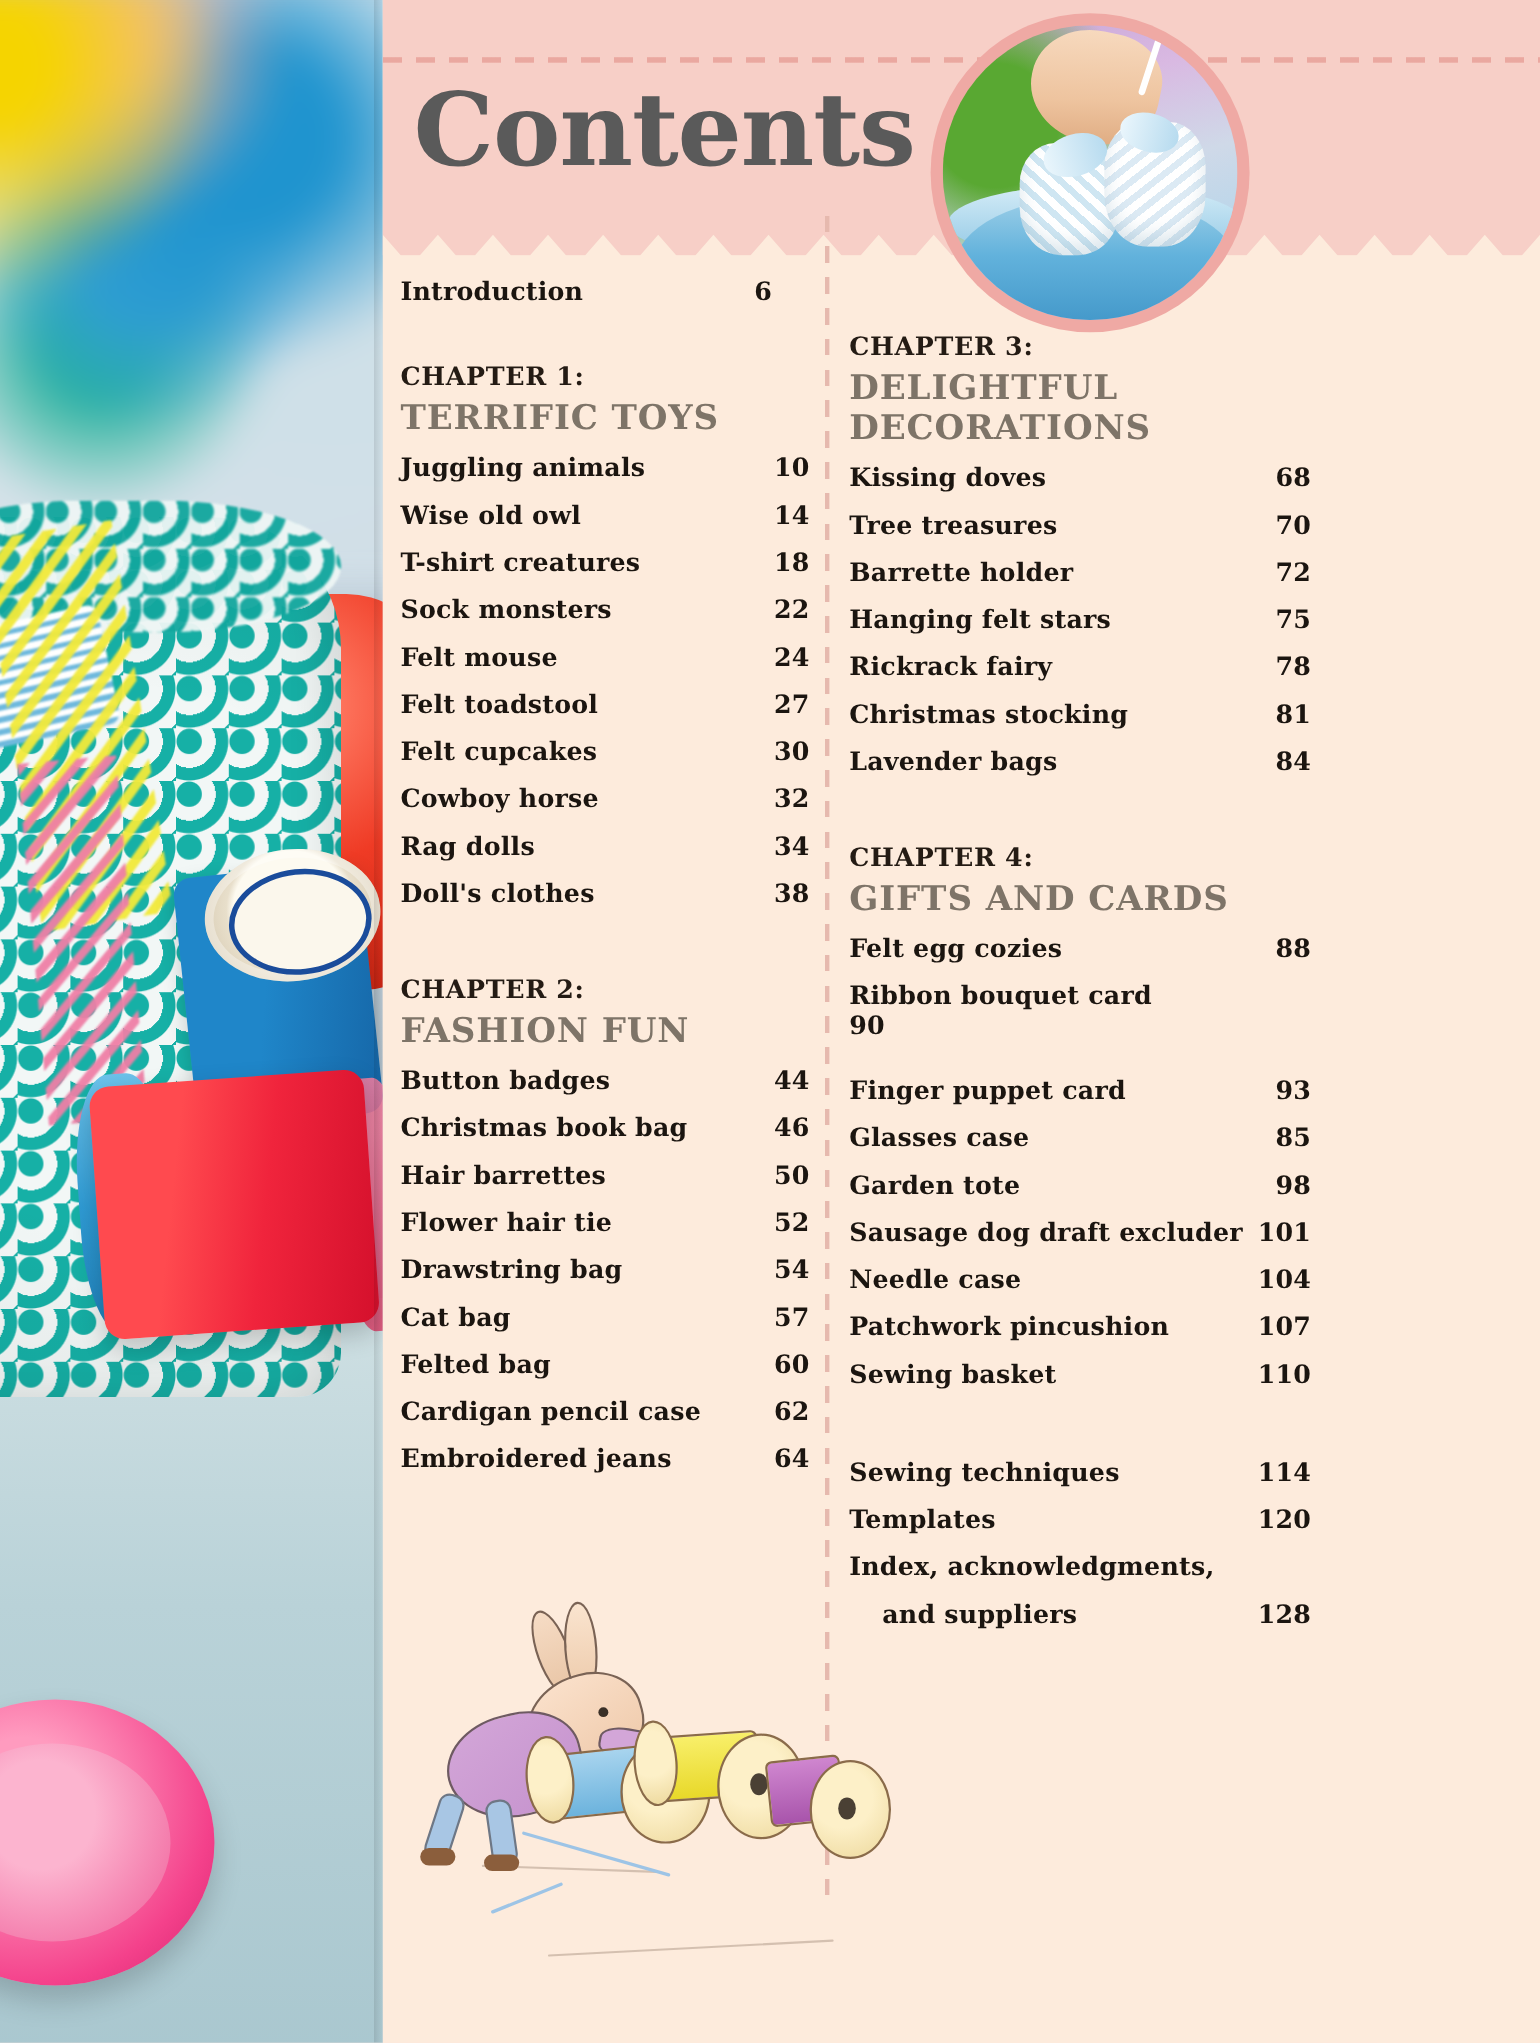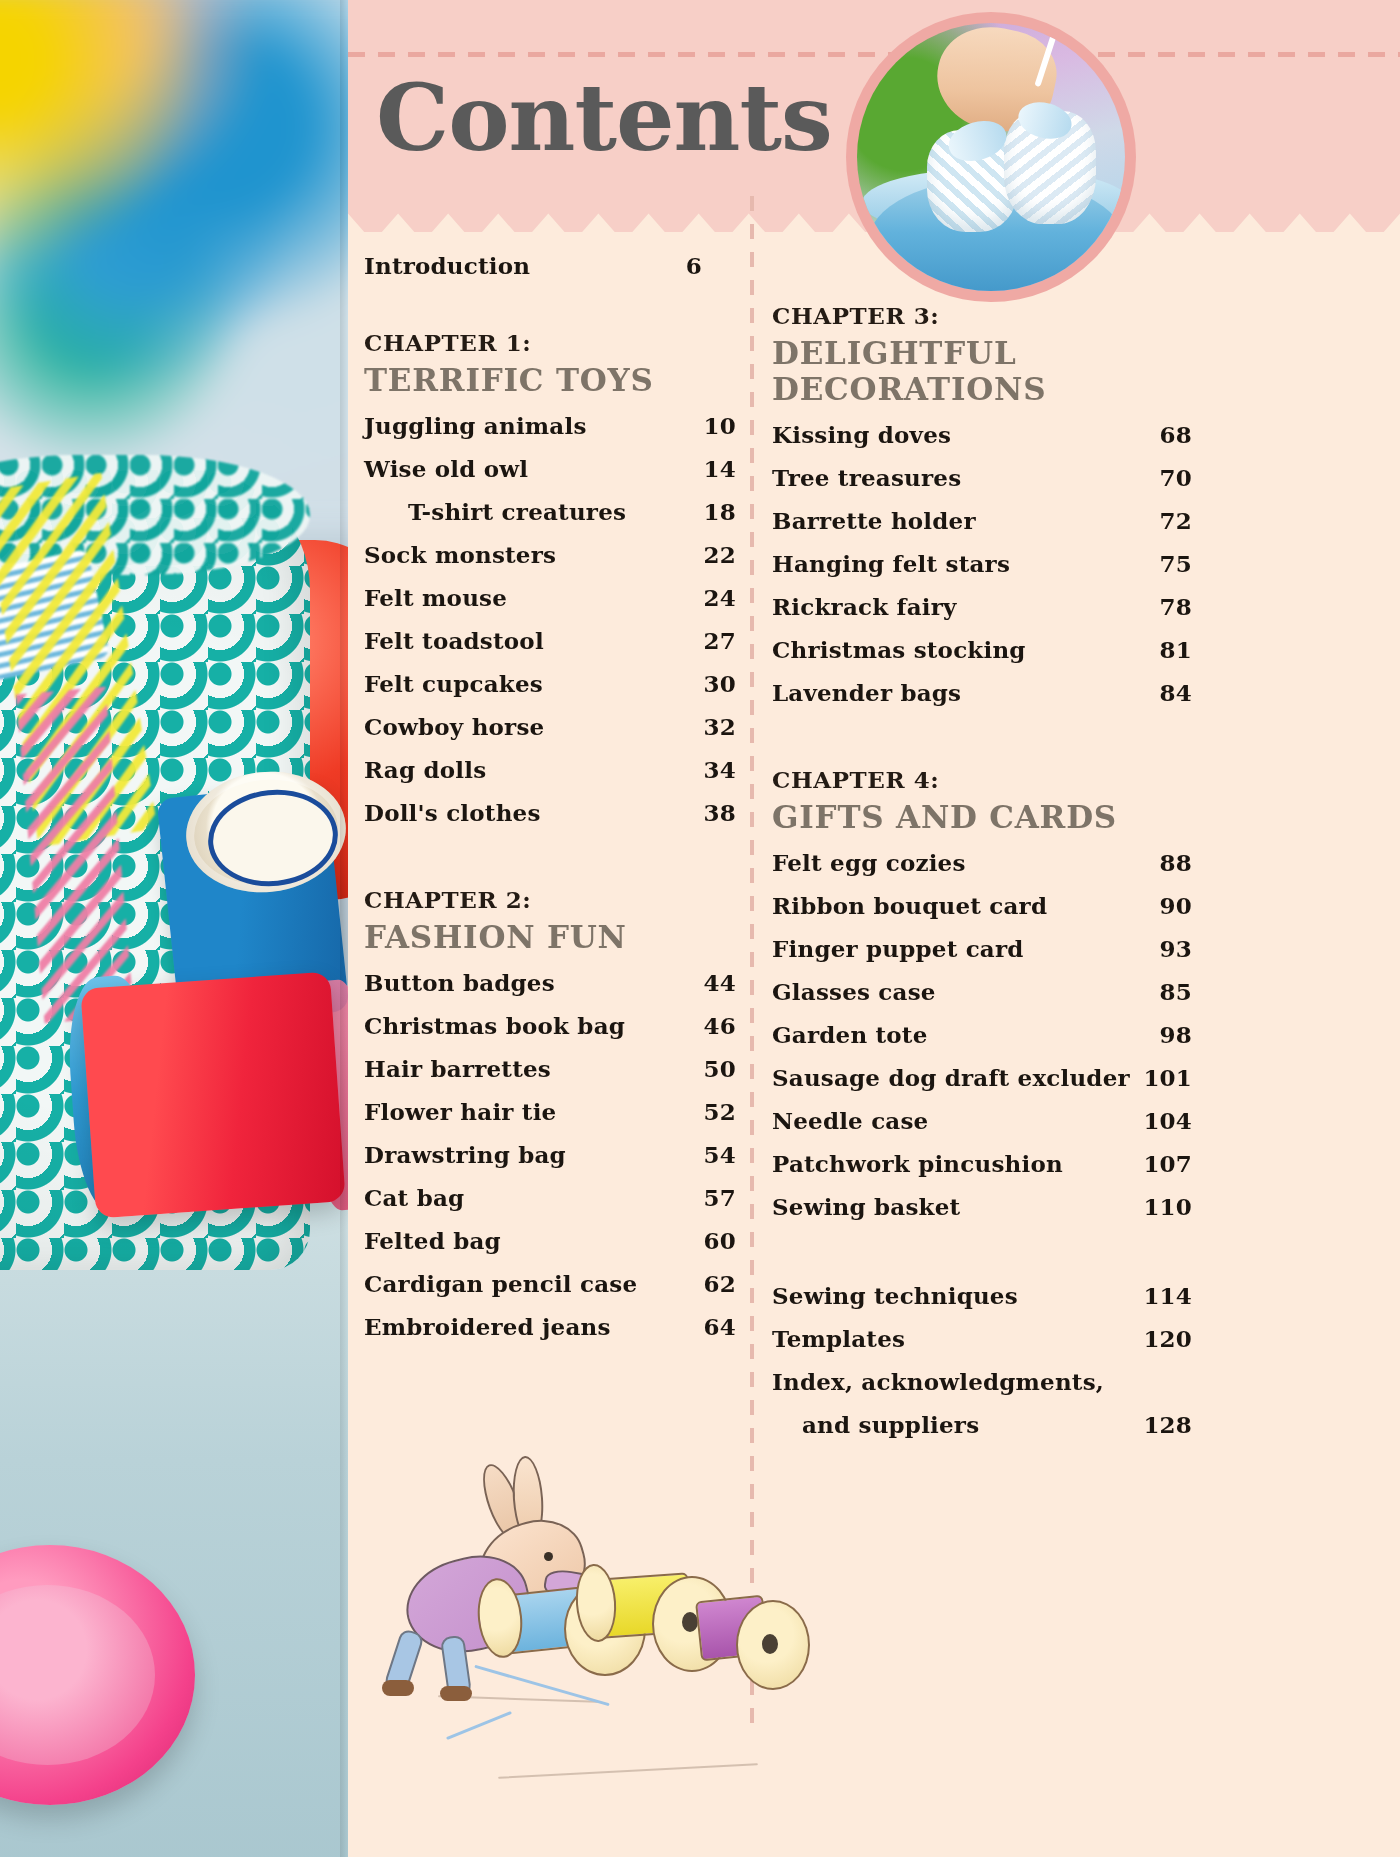--- a/index.html
+++ b/index.html
@@ -303,21 +303,21 @@
       <div class="chap-title">TERRIFIC TOYS</div>
       <div id="c1-list">
           <div class="toc-row" style="margin-bottom: 16px; align-items: flex-end;">
             <span class="t">Juggling animals</span>
             <span class="p">10</span>
           </div>
           <div class="toc-row" style="margin-bottom: 16px;">
             <span class="t">Wise old owl</span>
             <span class="p">14</span>
           </div>
-          <div class="toc-row" style="margin-bottom: 16px; margin-left: 44px;">
+          <div class="toc-row" style="margin-bottom: 16px;">
             <span class="t">T-shirt creatures</span>
             <span class="p">18</span>
           </div>
           <div class="toc-row" style="margin-bottom: 16px;">
             <span class="t">Sock monsters</span>
             <span class="p">22</span>
           </div>
           <div class="toc-row" style="margin-bottom: 16px;">
             <span class="t">Felt mouse</span>
             <span class="p">24</span>
@@ -432,21 +432,21 @@
     <div style="height:44px"></div>
 
     <div>
       <div class="chap-num">CHAPTER 4:</div>
       <div class="chap-title">GIFTS AND CARDS</div>
       <div id="c4-list">
           <div class="toc-row" style="margin-bottom: 16px;">
             <span class="t">Felt egg cozies</span>
             <span class="p">88</span>
           </div>
-          <div class="toc-row" style="margin-bottom: 16px;">
+          <div class="toc-row" style="margin-bottom: 32px; flex-direction: column;">
             <span class="t">Ribbon bouquet card</span>
             <span class="p">90</span>
           </div>
           <div class="toc-row" style="margin-bottom: 16px;">
             <span class="t">Finger puppet card</span>
             <span class="p">93</span>
           </div>
           <div class="toc-row" style="margin-bottom: 16px;">
             <span class="t">Glasses case</span>
             <span class="p">85</span>

